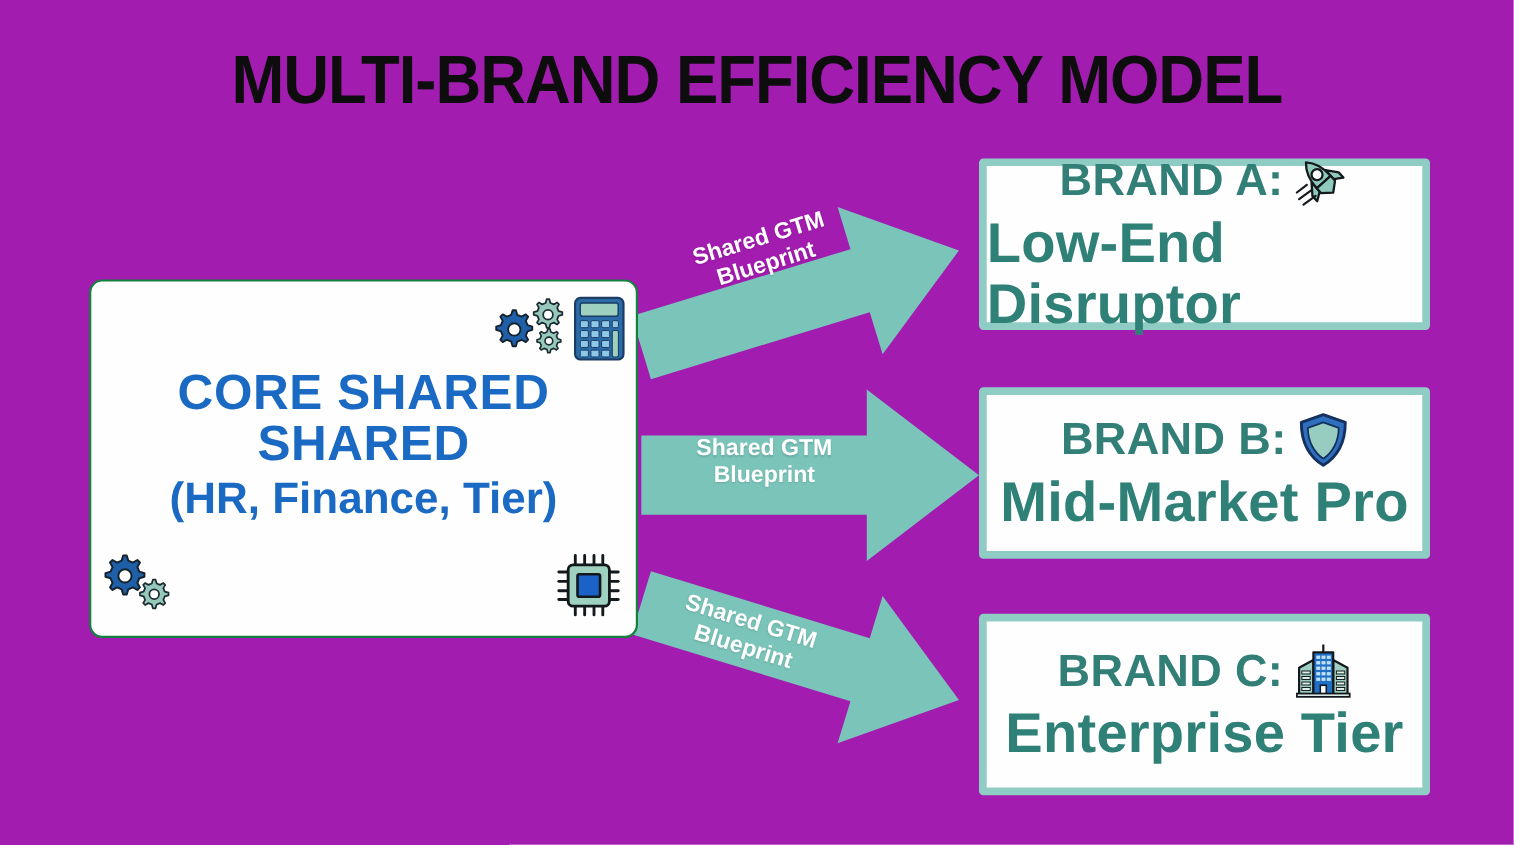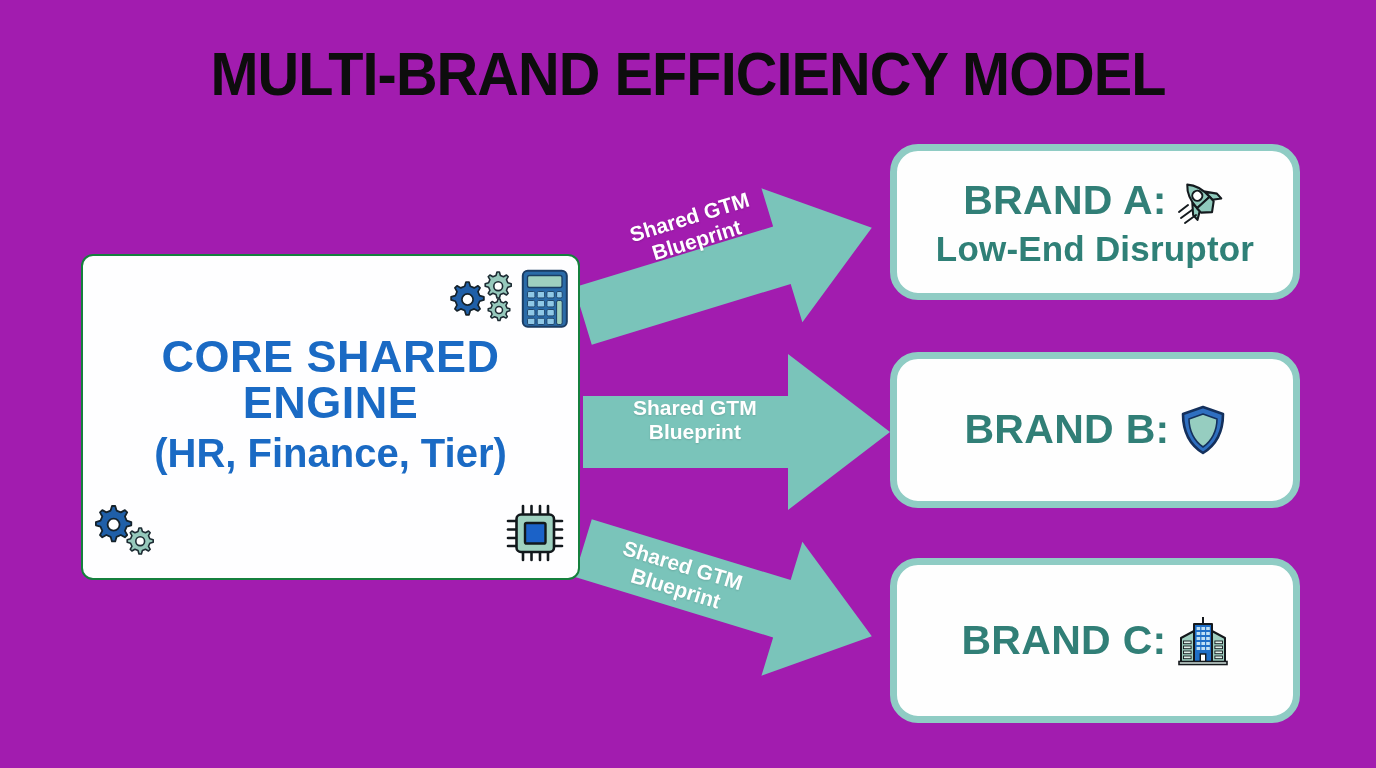--- a/index.html
+++ b/index.html
@@ -65,35 +65,35 @@
     text-shadow:0 1px 2px rgba(0,0,0,0.13);
     pointer-events:none;
   }
 
   
   .brand-box{
     position:absolute;left:890px;width:410px;
     box-sizing:border-box;
     background:#fefefe;
     border:7px solid #8fccc4;
-    border-radius:28px;
+    border-radius:4px;
     z-index:5;
     display:flex;flex-direction:column;
     align-items:center;justify-content:center;
   }
   .brand-a{top:144px;height:156px;}
   .brand-b{top:352px;height:156px;}
   .brand-c{top:558px;height:165px;}
   .brand-line1{
     display:flex;align-items:center;justify-content:center;gap:10px;
     color:#317f77;font-weight:bold;font-size:41px;line-height:1.06;
     letter-spacing:0.3px;
   }
   .brand-line2{
-    color:#2f8077;font-weight:bold;font-size:35px;line-height:1.1;
+    color:#2f8077;font-weight:bold;font-size:51px;line-height:1.1;
     letter-spacing:0.2px;margin-top:4px;
   }
   .brand-icon{display:inline-flex;align-items:center;}
 </style>
 </head>
 <body>
 
 <div id="canvas">
 
   <div class="title">MULTI-BRAND EFFICIENCY MODEL</div>
@@ -170,21 +170,21 @@
             <rect x="24.9" y="48.3" width="7.4" height="6.2" rx="1.3"></rect>
           </g>
           <rect x="34.6" y="30.5" width="5.6" height="24" rx="1.6" fill="#9ed0bf" stroke="#1b3d63" stroke-width="1"></rect>
           <rect x="34.6" y="21.5" width="5.6" height="6.4" rx="1.3" fill="#8fc8e6" stroke="#1b3d63" stroke-width="0.9"></rect>
         </g>
       </svg>
     </span>
 
     <div class="core-text">
       <span class="core-line1">CORE SHARED</span>
-      <span class="core-line2">ENGINE</span>
+      <span class="core-line2">SHARED</span>
       <span class="core-line3">(HR, Finance, Tier)</span>
     </div>
 
     <span class="ic ic-bl">
       <svg width="76" height="62" viewBox="0 0 76 62">
         <g transform="translate(2,2)">
           <path d="M17,0 l3.2,0 l1.4,4.6 l4.2,1.8 l4.1-2.3 l2.3,2.3 l-2.3,4.1 l1.8,4.2 l4.6,1.4 l0,3.2 l-4.6,1.4 l-1.8,4.2 l2.3,4.1 l-2.3,2.3 l-4.1-2.3 l-4.2,1.8 l-1.4,4.6 l-3.2,0 l-1.4-4.6 l-4.2-1.8 l-4.1,2.3 l-2.3-2.3 l2.3-4.1 l-1.8-4.2 l-4.6-1.4 l0-3.2 l4.6-1.4 l1.8-4.2 l-2.3-4.1 l2.3-2.3 l4.1,2.3 l4.2-1.8 z" fill="#1f5fa8" stroke="#15222b" stroke-width="1.8" stroke-linejoin="round"></path>
           <circle cx="18.6" cy="18.6" r="6" fill="#ffffff" stroke="#15222b" stroke-width="1.8"></circle>
         </g>
         <g transform="translate(34,24)">
@@ -246,20 +246,21 @@
   <div class="brand-box brand-b">
     <div class="brand-line1">
       <span>BRAND B:</span>
       <span class="brand-icon">
         <svg width="46" height="50" viewBox="0 0 46 50">
           <path d="M23,2 L43,9 C43,26 36,40 23,48 C10,40 3,26 3,9 Z" fill="#2f6fc0" stroke="#14305c" stroke-width="2.6" stroke-linejoin="round"></path>
           <path d="M23,9 L37,14 C37,26 31.5,36.5 23,42 C14.5,36.5 9,26 9,14 Z" fill="#96cdc0" stroke="#14305c" stroke-width="1.6" stroke-linejoin="round"></path>
         </svg>
       </span>
     </div>
+    <div class="brand-line2">Mid-Market Pro</div>
   </div>
 
   <div class="brand-box brand-c">
     <div class="brand-line1">
       <span>BRAND C:</span>
       <span class="brand-icon">
         <svg width="52" height="50" viewBox="0 0 52 50">
 
           <line x1="26" y1="1" x2="26" y2="8" stroke="#14181c" stroke-width="2"></line>
 
@@ -297,15 +298,16 @@
             <rect x="37.9" y="25" width="7.6" height="2.7"></rect>
               <rect x="37.9" y="30" width="7.6" height="2.7"></rect>
             <rect x="37.9" y="35" width="7.6" height="2.7"></rect>
               <rect x="37.9" y="40" width="7.6" height="2.7"></rect>
           </g>
 
           <rect x="2" y="45.5" width="48" height="3" fill="#dff0ea" stroke="#14181c" stroke-width="1.6"></rect>
         </svg>
       </span>
     </div>
+    <div class="brand-line2">Enterprise Tier</div>
   </div>
 
 </div>
 
 </body></html>

